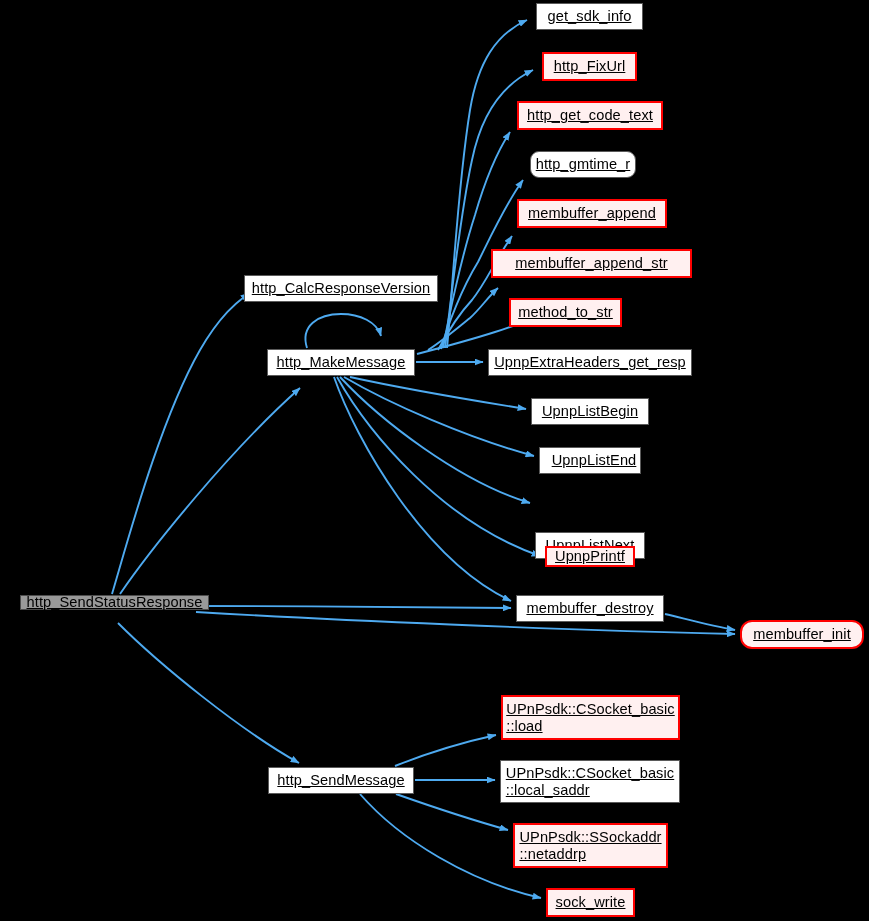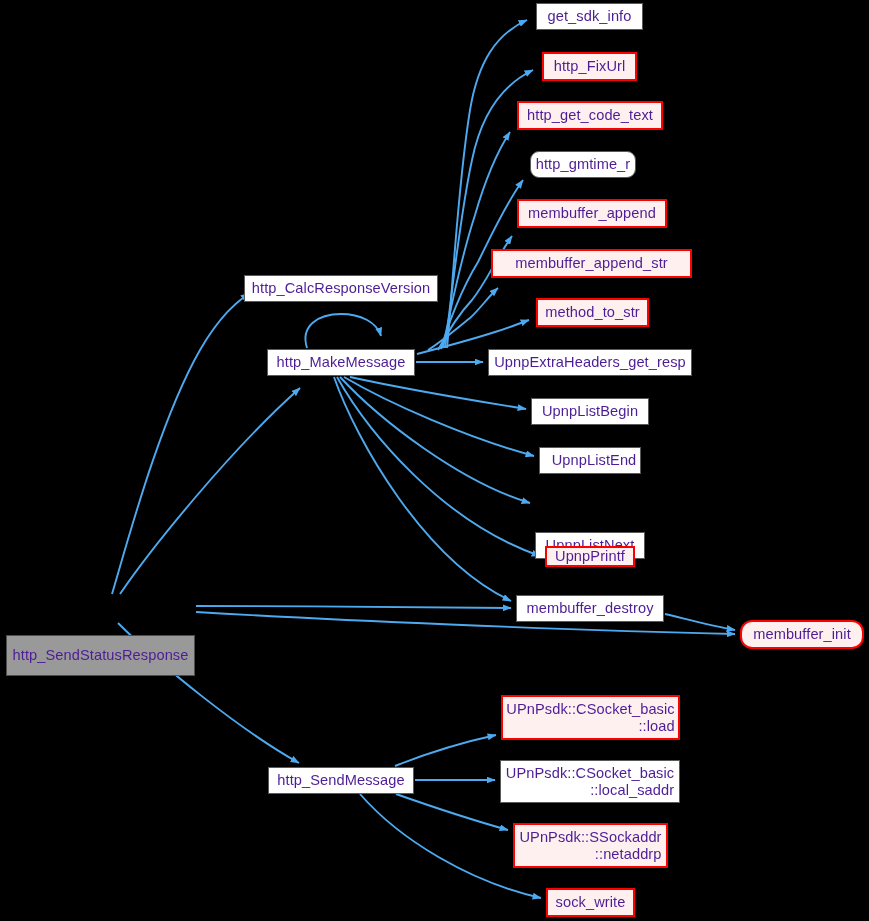--- a/index.html
+++ b/index.html
@@ -22,27 +22,28 @@
     width: 869px;
     height: 921px;
     pointer-events: none;
   }
   .gnode {
     position: absolute;
     box-sizing: border-box;
     display: flex;
     align-items: center;
     justify-content: center;
-    text-align: right;
+    text-align: left;
     font-size: 14.6px;
     line-height: 1.12;
-    color: #4c1d95;
+    color: #000000;
     white-space: pre;
     letter-spacing: 0.1px;
     cursor: default;
+    text-decoration: underline;
   }
   
   .n-plain {
     background: #ffffff;
     border: 1px solid #5a5a5a;
   }
   
   .n-red {
     background: #fff0f0;
     border: 2px solid #ff0000;
@@ -86,31 +87,31 @@
         <path d="M 334,377 C 356,440 424,560 511,601" marker-end="url(#arrowhead)"></path>
         <path d="M 665,614 C 690,620 712,626 735,630" marker-end="url(#arrowhead)"></path>
         <path d="M 395,766 C 430,752 464,742 496,735" marker-end="url(#arrowhead)"></path>
         <path d="M 415,780 C 440,780 470,780 495,780" marker-end="url(#arrowhead)"></path>
         <path d="M 396,794 C 430,806 472,820 508,830" marker-end="url(#arrowhead)"></path>
         <path d="M 360,794 C 400,840 470,882 541,898" marker-end="url(#arrowhead)"></path>
       </g>
   </svg>
 
   <div id="node-layer">
-      <div class="gnode n-root" style="left: 6px; top: 595px; width: 189px; height: 41px; margin-top: 40px;">http_SendStatusResponse</div>
+      <div class="gnode n-root" style="left: 20px; top: 595px; width: 189px; height: 15px;">http_SendStatusResponse</div>
       <div class="gnode n-plain" style="left: 244px; top: 275px; width: 194px; height: 27px;">http_CalcResponseVersion</div>
       <div class="gnode n-plain" style="left: 267px; top: 349px; width: 148px; height: 27px;">http_MakeMessage</div>
       <div class="gnode n-plain" style="left: 268px; top: 767px; width: 146px; height: 27px;">http_SendMessage</div>
       <div class="gnode n-plain" style="left: 536px; top: 3px; width: 107px; height: 27px;">get_sdk_info</div>
       <div class="gnode n-red" style="left: 542px; top: 52px; width: 95px; height: 29px;">http_FixUrl</div>
       <div class="gnode n-red" style="left: 517px; top: 101px; width: 146px; height: 29px;">http_get_code_text</div>
       <div class="gnode n-plain" style="left: 530px; top: 151px; width: 106px; height: 27px; border-radius: 9px;">http_gmtime_r</div>
       <div class="gnode n-red" style="left: 517px; top: 199px; width: 150px; height: 29px;">membuffer_append</div>
       <div class="gnode n-red" style="left: 491px; top: 249px; width: 201px; height: 29px;">membuffer_append_str</div>
-      <div class="gnode n-red" style="left: 536px; top: 298px; width: 113px; height: 29px;">method_to_str</div>
+      <div class="gnode n-red" style="left: 509px; top: 298px; width: 113px; height: 29px;">method_to_str</div>
       <div class="gnode n-plain" style="left: 488px; top: 349px; width: 204px; height: 27px;">UpnpExtraHeaders_get_resp</div>
       <div class="gnode n-plain" style="left: 531px; top: 398px; width: 118px; height: 27px;">UpnpListBegin</div>
       <div class="gnode n-plain" style="left: 539px; top: 447px; width: 102px; height: 27px; padding-left: 8px;">UpnpListEnd</div>
       <div class="gnode n-plain" style="left: 535px; top: 497px; width: 110px; height: 27px; margin-top: 35px;">UpnpListNext</div>
       <div class="gnode n-red" style="left: 545px; top: 546px; width: 90px; height: 21px;">UpnpPrintf</div>
       <div class="gnode n-plain" style="left: 516px; top: 595px; width: 148px; height: 27px;">membuffer_destroy</div>
       <div class="gnode n-red" style="left: 740px; top: 620px; width: 124px; height: 29px; border-radius: 12px;">membuffer_init</div>
       <div class="gnode n-red" style="left: 501px; top: 695px; width: 179px; height: 45px;">UPnPsdk::CSocket_basic
 ::load</div>
       <div class="gnode n-plain" style="left: 500px; top: 760px; width: 180px; height: 43px;">UPnPsdk::CSocket_basic

